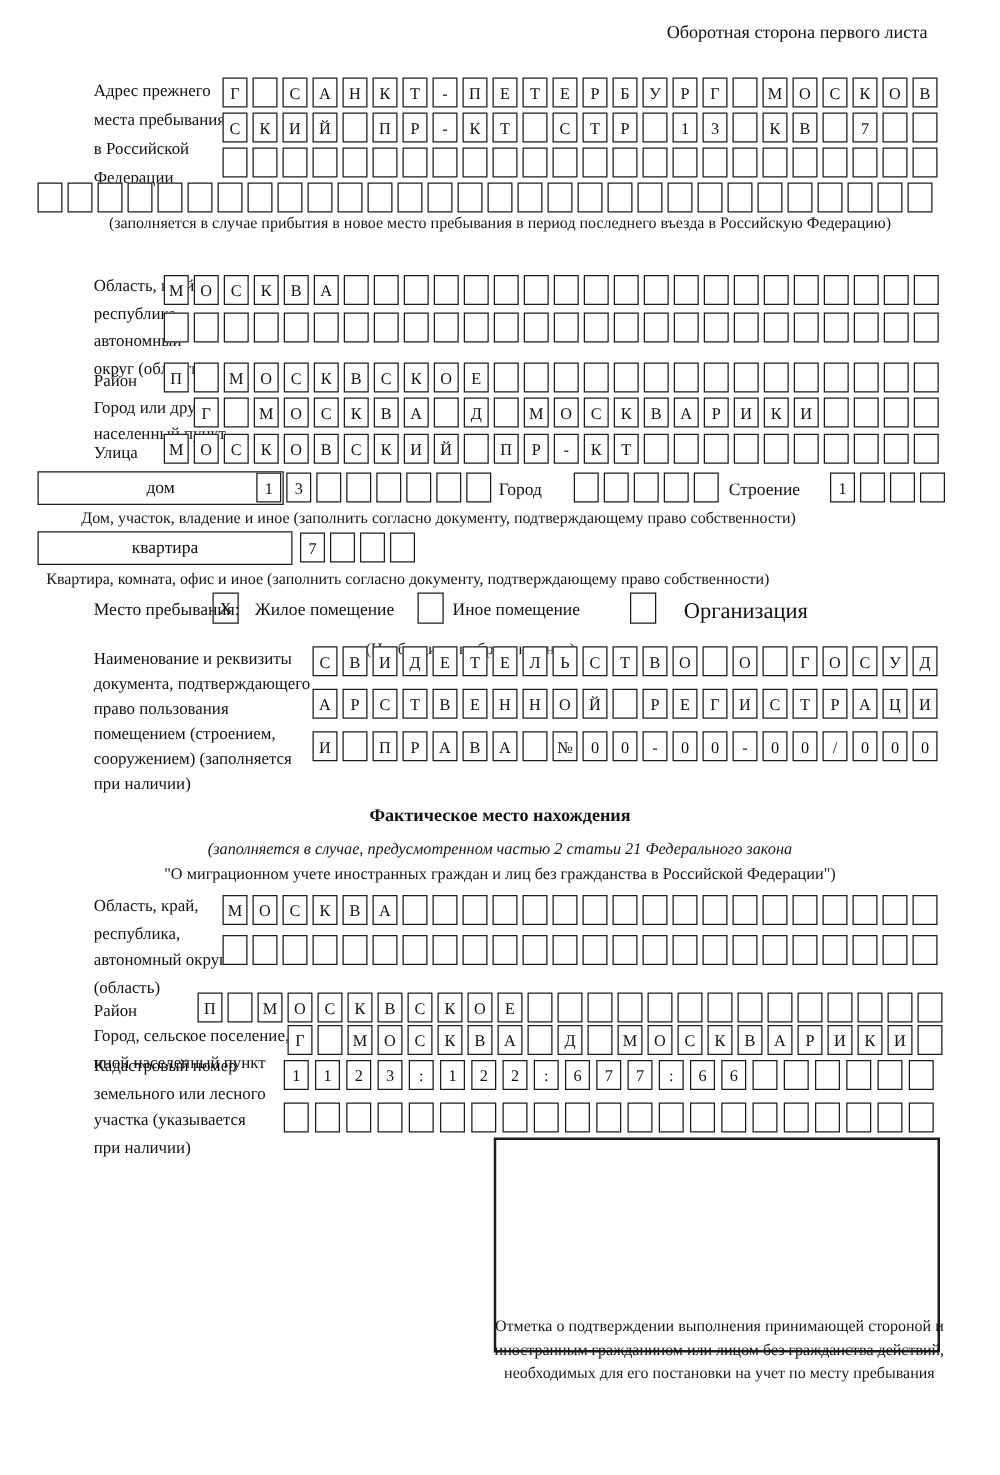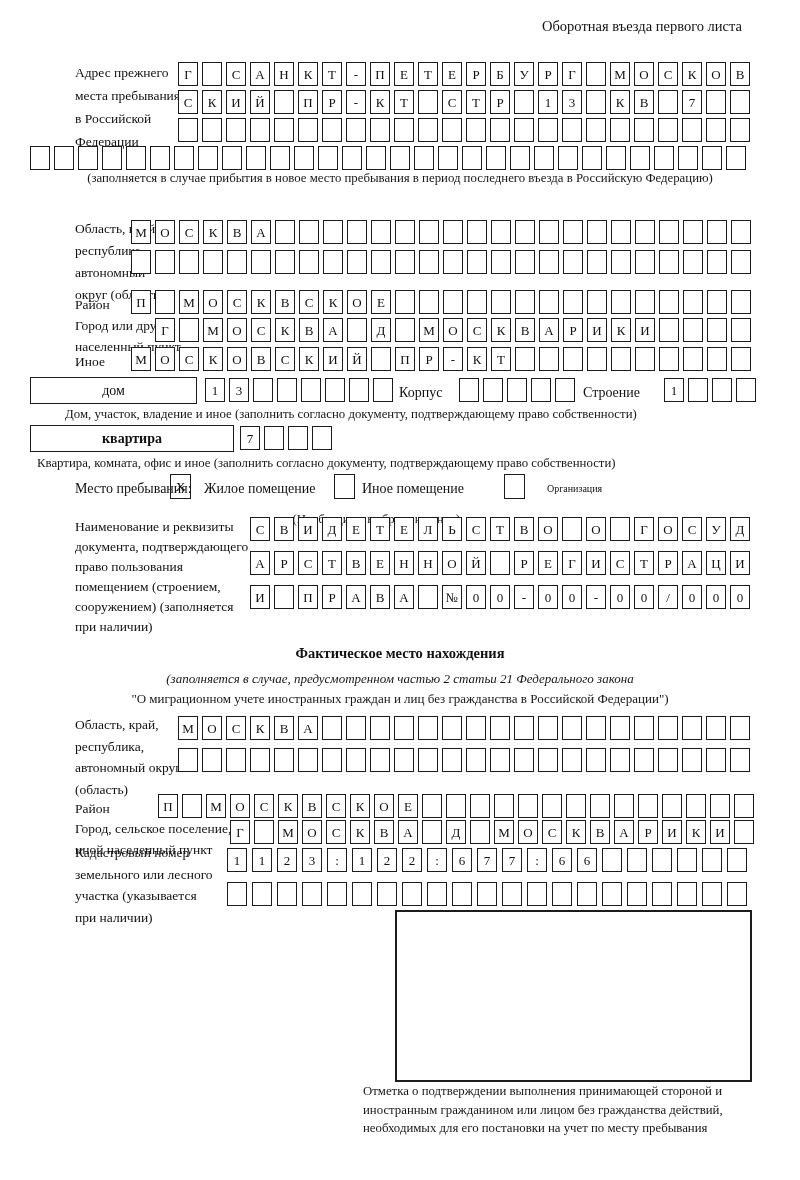--- a/index.html
+++ b/index.html
@@ -30,57 +30,57 @@
   .note-prev{top:171px;}
   .title-s2{top:193px;font-size:15.2px;}
   .lbl-region1{left:75px;top:218px;line-height:22px;}
   .row-o1{left:131px;top:220px;} .row-o2{left:131px;top:250px;}
   .lbl-district1{left:75px;top:293px;}
   .row-ray1{left:131px;top:290px;}
   .lbl-city1{left:75px;top:315px;line-height:21px;}
   .row-g1{left:155px;top:318px;}
   .lbl-street{left:75px;top:350px;}
   .row-u1{left:131px;top:347px;}
-  .house-box{left:30px;top:377px;width:167px;}
+  .house-box{left:30px;top:377px;width:197px;}
   .row-d{left:205px;top:378px;}
   .lbl-korpus{left:399px;top:381px;font-size:14px;}
   .row-k{left:459px;top:378px;}
   .lbl-stroenie{left:583px;top:381px;font-size:14px;}
   .row-s{left:664px;top:378px;}
   .note-house{left:37px;top:407px;margin-left:28px;}
-  .apt-box{left:30px;top:425px;width:204px;font-weight:bold;}
+  .apt-box{left:30px;top:425px;width:204px;}
   .row-apt{left:240px;top:426px;}
   .note-apt{left:37px;top:456px;}
   .lbl-stay{left:75px;top:477px;font-size:14px;}
   .cb1{left:170px;top:474px;} .opt1{left:204px;top:477px;font-size:14px;}
   .cb2{left:334px;top:474px;} .opt2{left:362px;top:477px;font-size:14px;}
-  .cb3{left:504px;top:474px;} .opt3{left:547px;top:477px;font-size:10px;}
+  .cb3{left:504px;top:474px;} .opt3{left:547px;top:477px;font-size:18px;}
   .note-stay{left:160px;top:512px;width:300px;text-align:right;}
   .lbl-doc{left:75px;top:517px;}
   .row-doc1{left:250px;top:517px;} .row-doc2{left:250px;top:551px;} .row-doc3{left:250px;top:585px;}
   .title-fact{top:645px;font-size:14.5px;}
   .note-f1{top:671px;font-size:13px;font-style:italic;}
   .note-f2{top:691px;font-size:13px;}
   .lbl-region2{left:75px;top:714px;}
   .row-o3{left:178px;top:716px;} .row-o4{left:178px;top:748px;}
   .lbl-district2{left:75px;top:797px;}
   .row-ray2{left:158px;top:794px;}
   .lbl-city2{left:75px;top:818px;line-height:21px;}
   .row-g2{left:230px;top:820px;}
   .lbl-cad{left:75px;top:842px;}
   .row-cad1{left:227px;top:848px;} .row-cad2{left:227px;top:882px;}
   .confirm-box{left:395px;top:910px;width:357px;height:172px;}
-  .note-confirm{left:363px;top:1082px;width:425px;text-align:left;line-height:18.5px;}
+  .note-confirm{left:363px;top:1052px;width:425px;text-align:center;line-height:18.5px;}
 </style>
 </head>
 <body>
 
 <div class="page">
 
-  <div class="abs header-note">Оборотная въезда первого листа</div>
+  <div class="abs header-note">Оборотная сторона первого листа</div>
 
   <div class="abs lbl lbl-prev">Адрес прежнего
 места пребывания
 в Российской
 Федерации</div>
   <div class="abs cellrow row-a1">
       <span class="cell">Г</span>
       <span class="cell"></span>
       <span class="cell">С</span>
       <span class="cell">А</span>
@@ -306,21 +306,21 @@
       <span class="cell">Р</span>
       <span class="cell">И</span>
       <span class="cell">К</span>
       <span class="cell">И</span>
       <span class="cell"></span>
       <span class="cell"></span>
       <span class="cell"></span>
       <span class="cell"></span>
     </div>
 
-  <div class="abs lbl lbl-street">Иное</div>
+  <div class="abs lbl lbl-street">Улица</div>
   <div class="abs cellrow row-u1">
       <span class="cell">М</span>
       <span class="cell">О</span>
       <span class="cell">С</span>
       <span class="cell">К</span>
       <span class="cell">О</span>
       <span class="cell">В</span>
       <span class="cell">С</span>
       <span class="cell">К</span>
       <span class="cell">И</span>
@@ -347,21 +347,21 @@
   <div class="abs cellrow row-d">
       <span class="cell">1</span>
       <span class="cell">3</span>
       <span class="cell"></span>
       <span class="cell"></span>
       <span class="cell"></span>
       <span class="cell"></span>
       <span class="cell"></span>
       <span class="cell"></span>
     </div>
-  <div class="abs lbl lbl-korpus">Корпус</div>
+  <div class="abs lbl lbl-korpus">Город</div>
   <div class="abs cellrow row-k">
       <span class="cell"></span>
       <span class="cell"></span>
       <span class="cell"></span>
       <span class="cell"></span>
       <span class="cell"></span>
     </div>
   <div class="abs lbl lbl-stroenie">Строение</div>
   <div class="abs cellrow row-s">
       <span class="cell">1</span>

